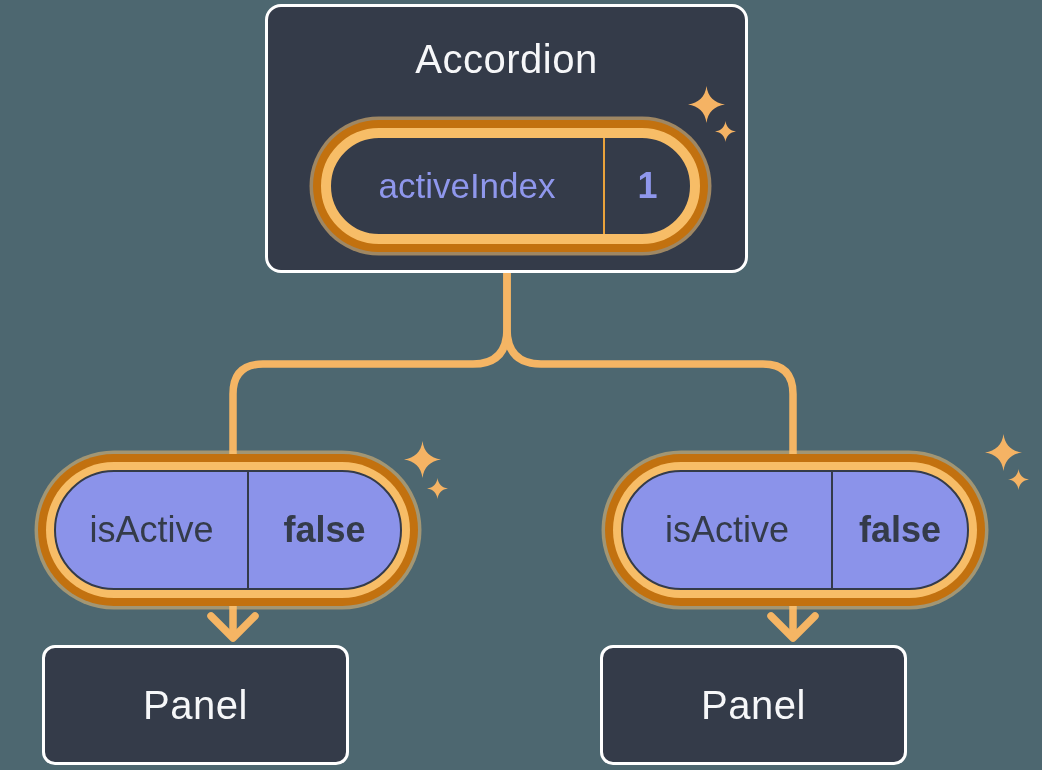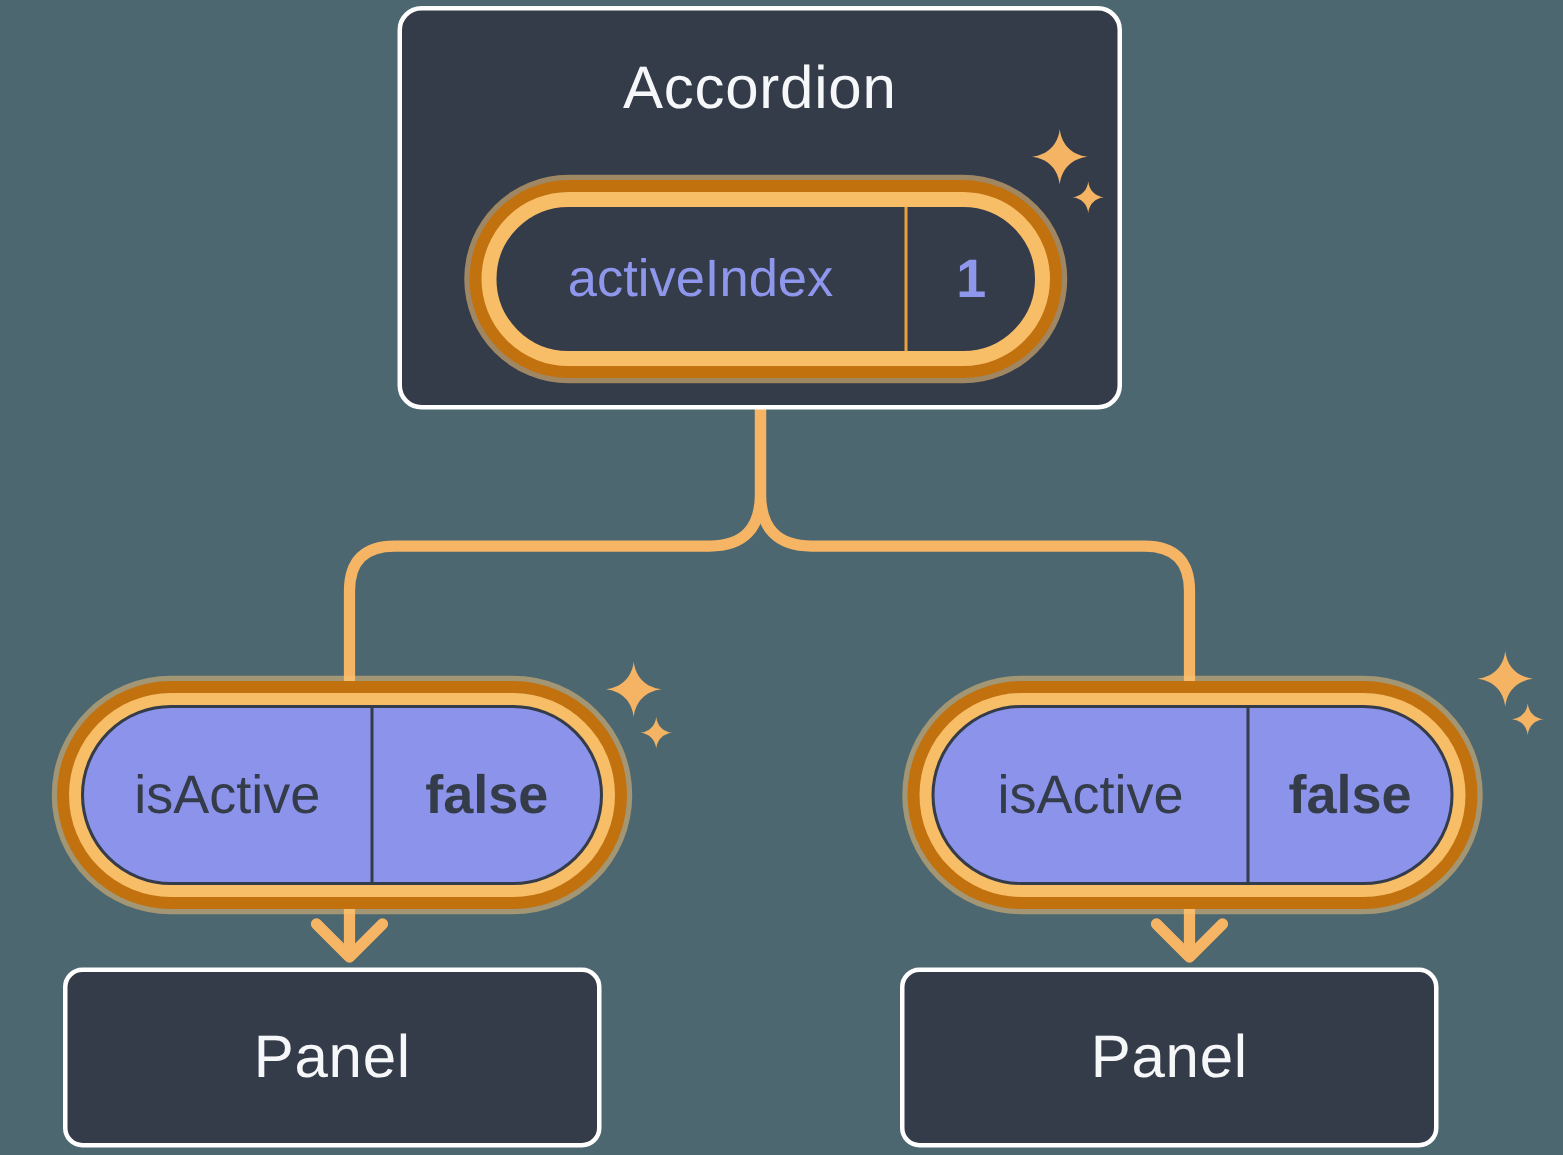--- a/index.html
+++ b/index.html
@@ -38,21 +38,21 @@
     left:0; right:0;
     top:30px;
     text-align:center;
     color:#f6f7f9;
     font-size:40px;
     font-weight:500;
     letter-spacing:0.5px;
   }
   .panel-card{
     top:645px;
-    width:359px; height:120px;
+    width:307px; height:120px;
     border-radius:13px;
     display:flex;
     align-items:center;
     justify-content:center;
     color:#f6f7f9;
     font-size:40px;
     font-weight:500;
     letter-spacing:0.5px;
   }
   .panel-left{ left:42px; }

